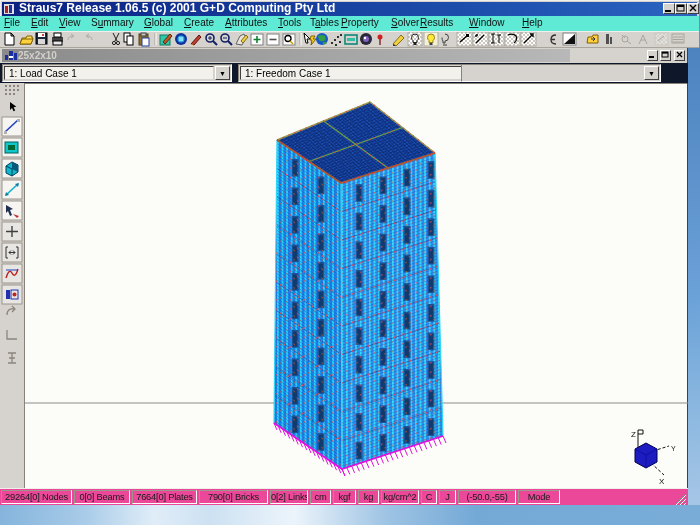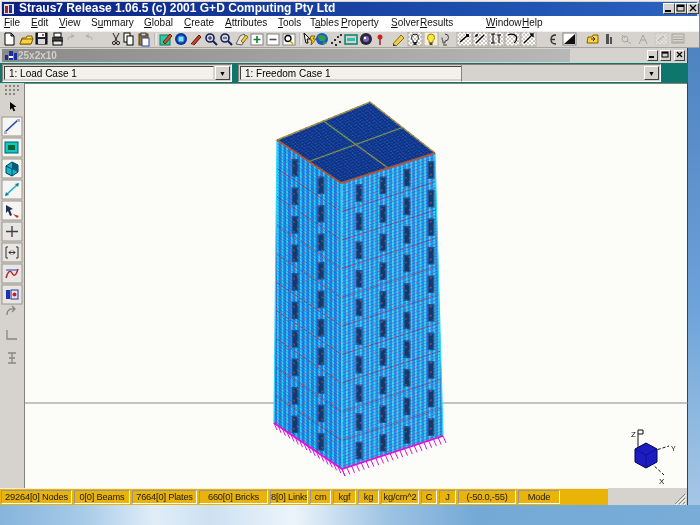--- a/index.html
+++ b/index.html
@@ -1,33 +1,33 @@
 <!DOCTYPE html>
 <html><head><meta charset="utf-8"><style>
 *{margin:0;padding:0;box-sizing:border-box}
 html,body{width:700px;height:525px;overflow:hidden}
 body{font-family:"Liberation Sans",sans-serif;position:relative;background:#6fa3cf}
 #chrome{position:absolute;left:0;top:0;width:699px;height:16px;background:#d6d3ce;border-left:1px solid #f0efec;border-top:1px solid #f0efec}
 #titlebar{position:absolute;left:2px;top:2px;width:695px;height:15px;background:linear-gradient(to right,#0b2182,#1e50ae 70%,#2c64c0);color:#fff;font-size:12px;font-weight:bold;line-height:13px}
 #titlebar .txt{position:absolute;left:17px;top:0px;white-space:nowrap;letter-spacing:0px}
 .wbtn{position:absolute;top:1px;width:12px;height:11px;background:#d6d3ce;border:1px solid;border-color:#fff #404040 #404040 #fff;text-align:center}.wbtn svg{display:block;margin:0 auto}
-#menubar{position:absolute;left:0;top:16px;width:699px;height:15px;background:#ffffff;font-size:10px;color:#111}
+#menubar{position:absolute;left:0;top:16px;width:699px;height:15px;background:#5eead4;font-size:10px;color:#111}
 #menubar span{position:absolute;top:1px}
 #toolbar{position:absolute;left:0;top:31px;width:699px;height:17px;background:#d6d3ce;border-top:1px solid #f0efec;border-bottom:1px solid #a8a49c}
 #childwin{position:absolute;left:0;top:48px;width:688px;height:457px;background:#d6d3ce;border-right:1px solid #404040}
 #ctitle{position:absolute;left:2px;top:1px;width:568px;height:13px;background:linear-gradient(to right,#8a8a8a,#b8b8b8);color:#dcdad4;font-size:10px;font-weight:bold;line-height:13px}
 #ctitle .txt{position:absolute;left:16px;top:0;color:#d2d0ca}
 .cbtn{position:absolute;top:1px;width:11px;height:11px;background:#d6d3ce;border:1px solid;border-color:#fff #404040 #404040 #fff;text-align:center}.cbtn svg{display:block;margin:0 auto}
-#comborow{position:absolute;left:0;top:15px;width:688px;height:20px;background:#0f766e}
+#comborow{position:absolute;left:0;top:15px;width:688px;height:20px;background:#0f172a}
 .combo{position:absolute;top:1px;height:18px;background:#d6d3ce;border:1px solid;border-color:#87837b #fff #fff #87837b}
 .combo .fld{position:absolute;left:1px;top:1px;right:17px;bottom:1px;background:#f2f1ec;border:1px solid;border-color:#404040 #d6d3ce #d6d3ce #404040;font-size:10px;line-height:14px;padding-left:4px;white-space:nowrap;overflow:hidden;color:#000}
 .combo .arr{position:absolute;right:1px;top:1px;width:15px;bottom:1px;background:#d6d3ce;border:1px solid;border-color:#fff #404040 #404040 #fff;text-align:center;font-size:7px;line-height:14px;color:#000}
 #leftbar{position:absolute;left:0;top:35px;width:24px;height:405px;background:#d6d3ce}
 #canvas{position:absolute;left:24px;top:35px;width:663px;height:405px;background:#fcfcf8;border-left:1px solid #87837b;border-top:1px solid #87837b}
-#statusbar{position:absolute;left:0;top:440px;width:608px;height:17px;background:#eab308;border-top:1px solid #f0efec;font-size:9.3px;letter-spacing:-0.2px;color:#1a1a1a}
+#statusbar{position:absolute;left:0;top:440px;width:688px;height:17px;background:#ec4899;border-top:1px solid #f0efec;font-size:9.3px;letter-spacing:-0.2px;color:#1a1a1a}
 .scell{position:absolute;top:1px;height:14px;border:1px solid;border-color:#9a968c #fff #fff #9a968c;line-height:13px;text-align:center;white-space:nowrap;overflow:hidden}
 </style></head><body>
 
 <div style="position:absolute;left:688px;top:48px;width:12px;height:457px;background:linear-gradient(to bottom,#4d84c0,#5e93cc 30%,#6ba2d8 55%,#8cb8e0 80%,#a6c6e6 100%)"></div>
 <div style="position:absolute;left:0;top:505px;width:700px;height:20px;background:linear-gradient(to right,#85b4dc 0%,#a8cbe8 12%,#e0edf8 22%,#cde1f2 30%,#ecf4fb 42%,#9fc4e4 55%,#74a9d6 68%,#79add8 100%)"></div>
 <div style="position:absolute;left:699px;top:0;width:1px;height:48px;background:#5e93cc"></div>
 
 <div id="chrome"></div>
 <div id="titlebar">
  <svg width="13" height="13" style="position:absolute;left:1px;top:0px">
@@ -60,21 +60,21 @@
  <span style="left:59px"><u>V</u>iew</span>
  <span style="left:91px">S<u>u</u>mmary</span>
  <span style="left:144px"><u>G</u>lobal</span>
  <span style="left:184px"><u>C</u>reate</span>
  <span style="left:225px"><u>A</u>ttributes</span>
  <span style="left:278px"><u>T</u>ools</span>
  <span style="left:310px">T<u>a</u>bles</span>
  <span style="left:341px"><u>P</u>roperty</span>
  <span style="left:391px"><u>S</u>olver</span>
  <span style="left:420px"><u>R</u>esults</span>
- <span style="left:486px"><u>W</u>indow</span>
+ <span style="left:469px"><u>W</u>indow</span>
  <span style="left:522px"><u>H</u>elp</span>
 </div>
 
 <div id="toolbar">
 <svg width="699" height="15" viewBox="0 0 699 15" style="position:absolute;left:0;top:0">
 <defs>
 <pattern id="chk" width="4" height="4" patternUnits="userSpaceOnUse">
           <rect width="4" height="4" fill="#fff"></rect>
           <rect width="2" height="2" fill="#ccc8c0"></rect>
           <rect x="2" y="2" width="2" height="2" fill="#ccc8c0"></rect>
@@ -736,22 +736,22 @@
           <text x="658" y="483" font-size="8" fill="#101010" font-family="Liberation Sans">X</text>
           <polygon points="645,442 656,448 656,461 645,467 634,461 634,448" fill="#1c1cc0" stroke="#000050"></polygon>
           <path d="M634 448 L645 454 L656 448 M645 454 L645 467" fill="none" stroke="#1010a0"></path>
         </g>
 </svg>
     </div>
  <div id="statusbar">
   <div class="scell" style="left:1px;width:71px">29264[0] Nodes</div>
   <div class="scell" style="left:74px;width:56px">0[0] Beams</div>
   <div class="scell" style="left:132px;width:65px">7664[0] Plates</div>
-  <div class="scell" style="left:199px;width:69px">660[0] Bricks</div>
-  <div class="scell" style="left:270px;width:38px">8[0] Links</div>
+  <div class="scell" style="left:199px;width:69px">790[0] Bricks</div>
+  <div class="scell" style="left:270px;width:38px">0[2] Links</div>
   <div class="scell" style="left:310px;width:21px">cm</div>
   <div class="scell" style="left:333px;width:23px">kgf</div>
   <div class="scell" style="left:358px;width:21px">kg</div>
   <div class="scell" style="left:381px;width:38px">kg/cm^2</div>
   <div class="scell" style="left:421px;width:16px">C</div>
   <div class="scell" style="left:439px;width:17px">J</div>
   <div class="scell" style="left:458px;width:58px">(-50.0,-55)</div>
   <div class="scell" style="left:518px;width:42px">Mode</div>
   <svg width="12" height="12" style="position:absolute;left:674px;top:4px">
         <g stroke="#8a867e" stroke-width="1">

